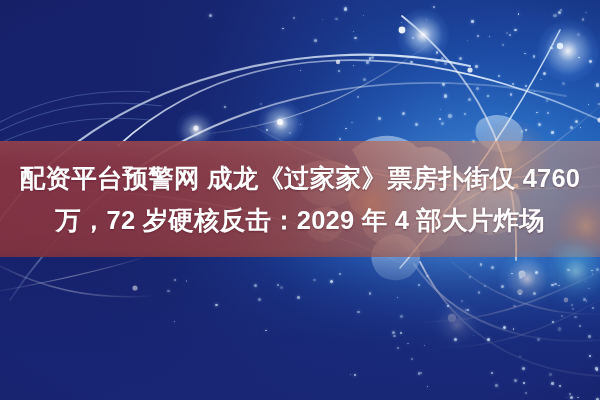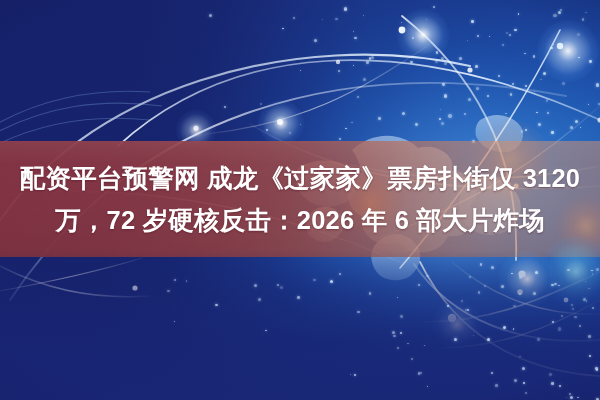--- a/index.html
+++ b/index.html
@@ -349,22 +349,22 @@
       <div class="dot" style="left: 597.8px; top: 102.7px; width: 2.4px; height: 2.4px; opacity: 0.55;"></div>
       <div class="dot" style="left: 471.6px; top: 139.7px; width: 3.2px; height: 3.2px; opacity: 0.78;"></div>
       <div class="dot" style="left: 365.9px; top: 61.4px; width: 2.7px; height: 2.7px; opacity: 0.65;"></div>
       <div class="dot" style="left: 400.9px; top: 21.7px; width: 1.2px; height: 1.2px; opacity: 0.63;"></div>
       <div class="dot" style="left: 224.1px; top: 106.3px; width: 2.1px; height: 2.1px; opacity: 0.72;"></div>
     </div>
 
   <div class="band">
     <div class="band-sheen"></div>
     <div class="headline">
-      <span class="ln">配资平台预警网 成龙《过家家》票房扑街仅 3120</span>
-      <span class="ln">万，72 岁硬核反击：2026 年 6 部大片炸场</span>
+      <span class="ln">配资平台预警网 成龙《过家家》票房扑街仅 4760</span>
+      <span class="ln">万，72 岁硬核反击：2029 年 4 部大片炸场</span>
     </div>
   </div>
 
   <div class="glow glow-e"></div>
   <div class="glow glow-f"></div>
   <div class="glow glow-g"></div>
 
   <div class="bg-bottom-dark"></div>
 
   <div id="dots-bottom">

